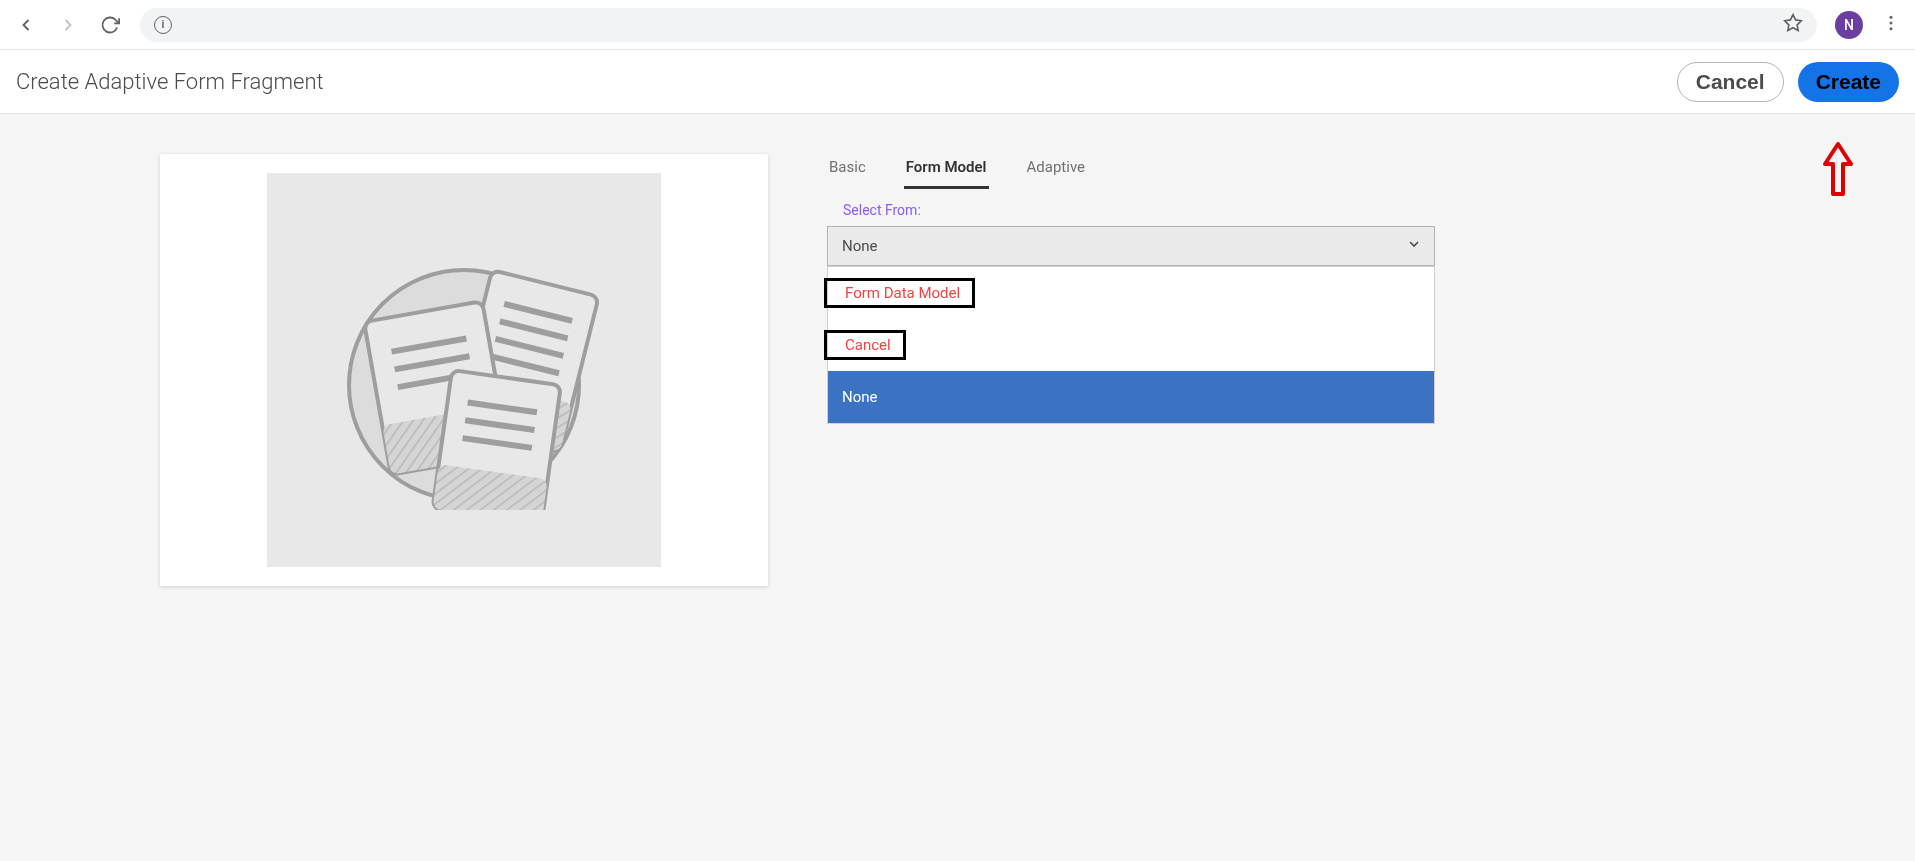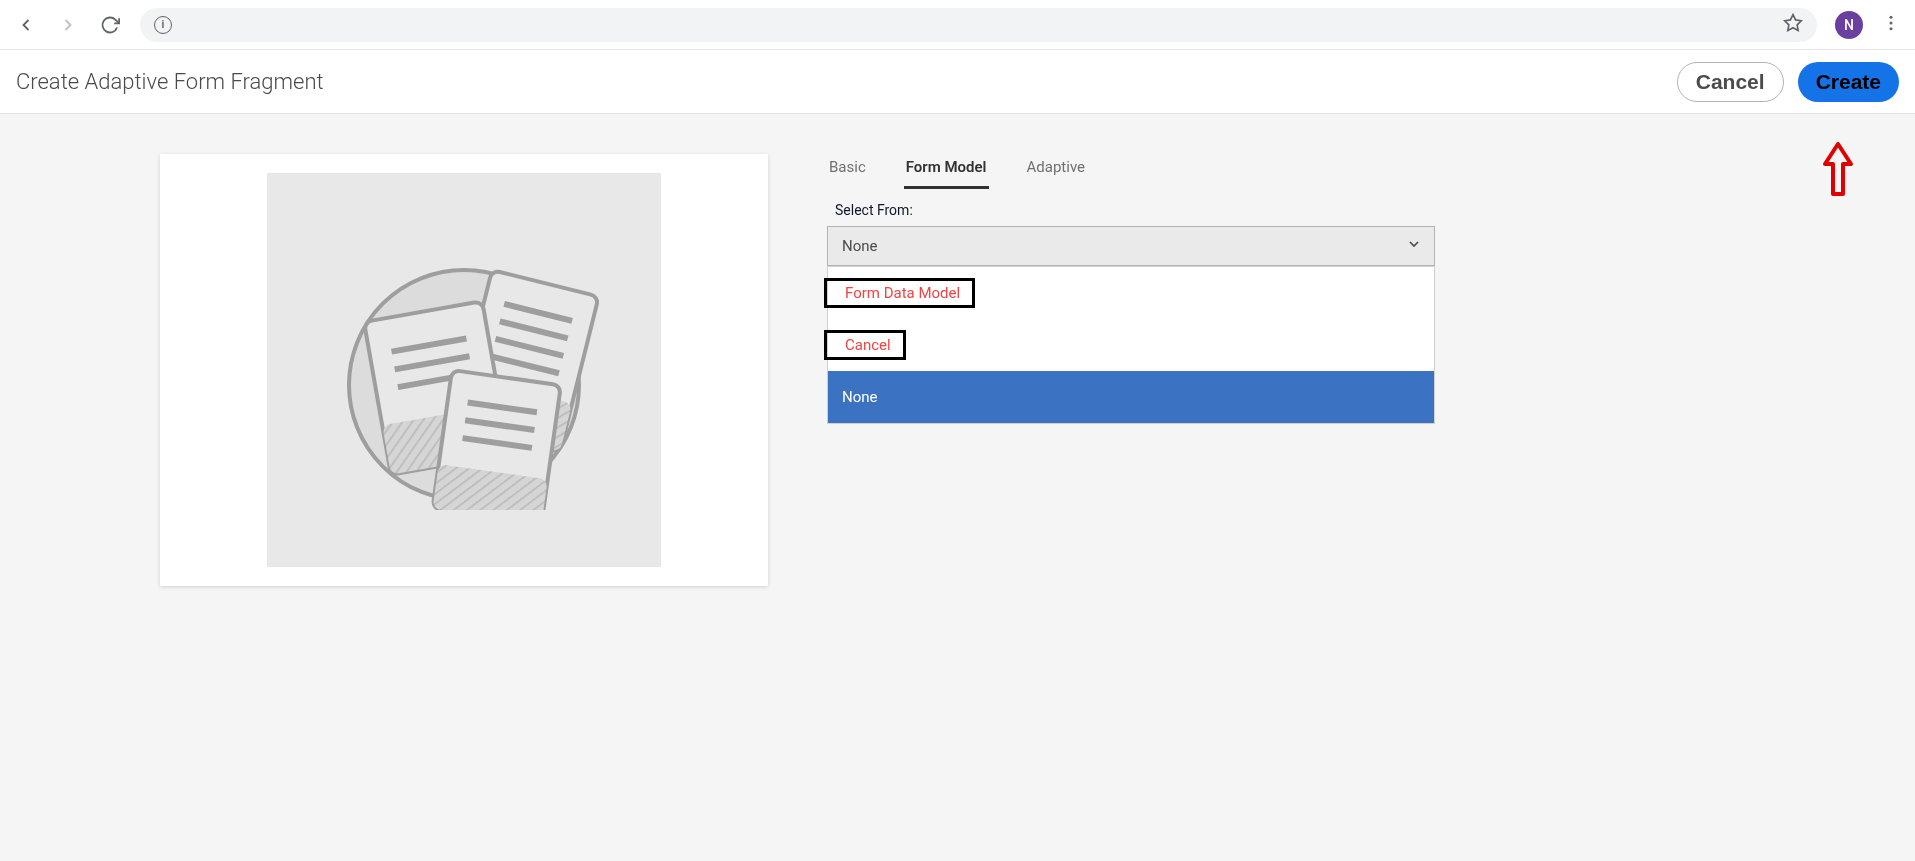--- a/index.html
+++ b/index.html
@@ -143,22 +143,22 @@
     border-bottom: 3px solid transparent;
   }
   .tab.active {
     color: #323232;
     font-weight: 600;
     border-bottom-color: #323232;
   }
 
   .field-label {
     font-size: 14px;
-    color: #0f172a;
-    margin: 12px 8px 8px;
+    color: #8b5cf6;
+    margin: 12px 16px 8px;
   }
 
   .select {
     position: relative;
     width: 608px;
     height: 40px;
     border: 1px solid #b3b3b3;
     background: #eaeaea;
     display: flex;
     align-items: center;

